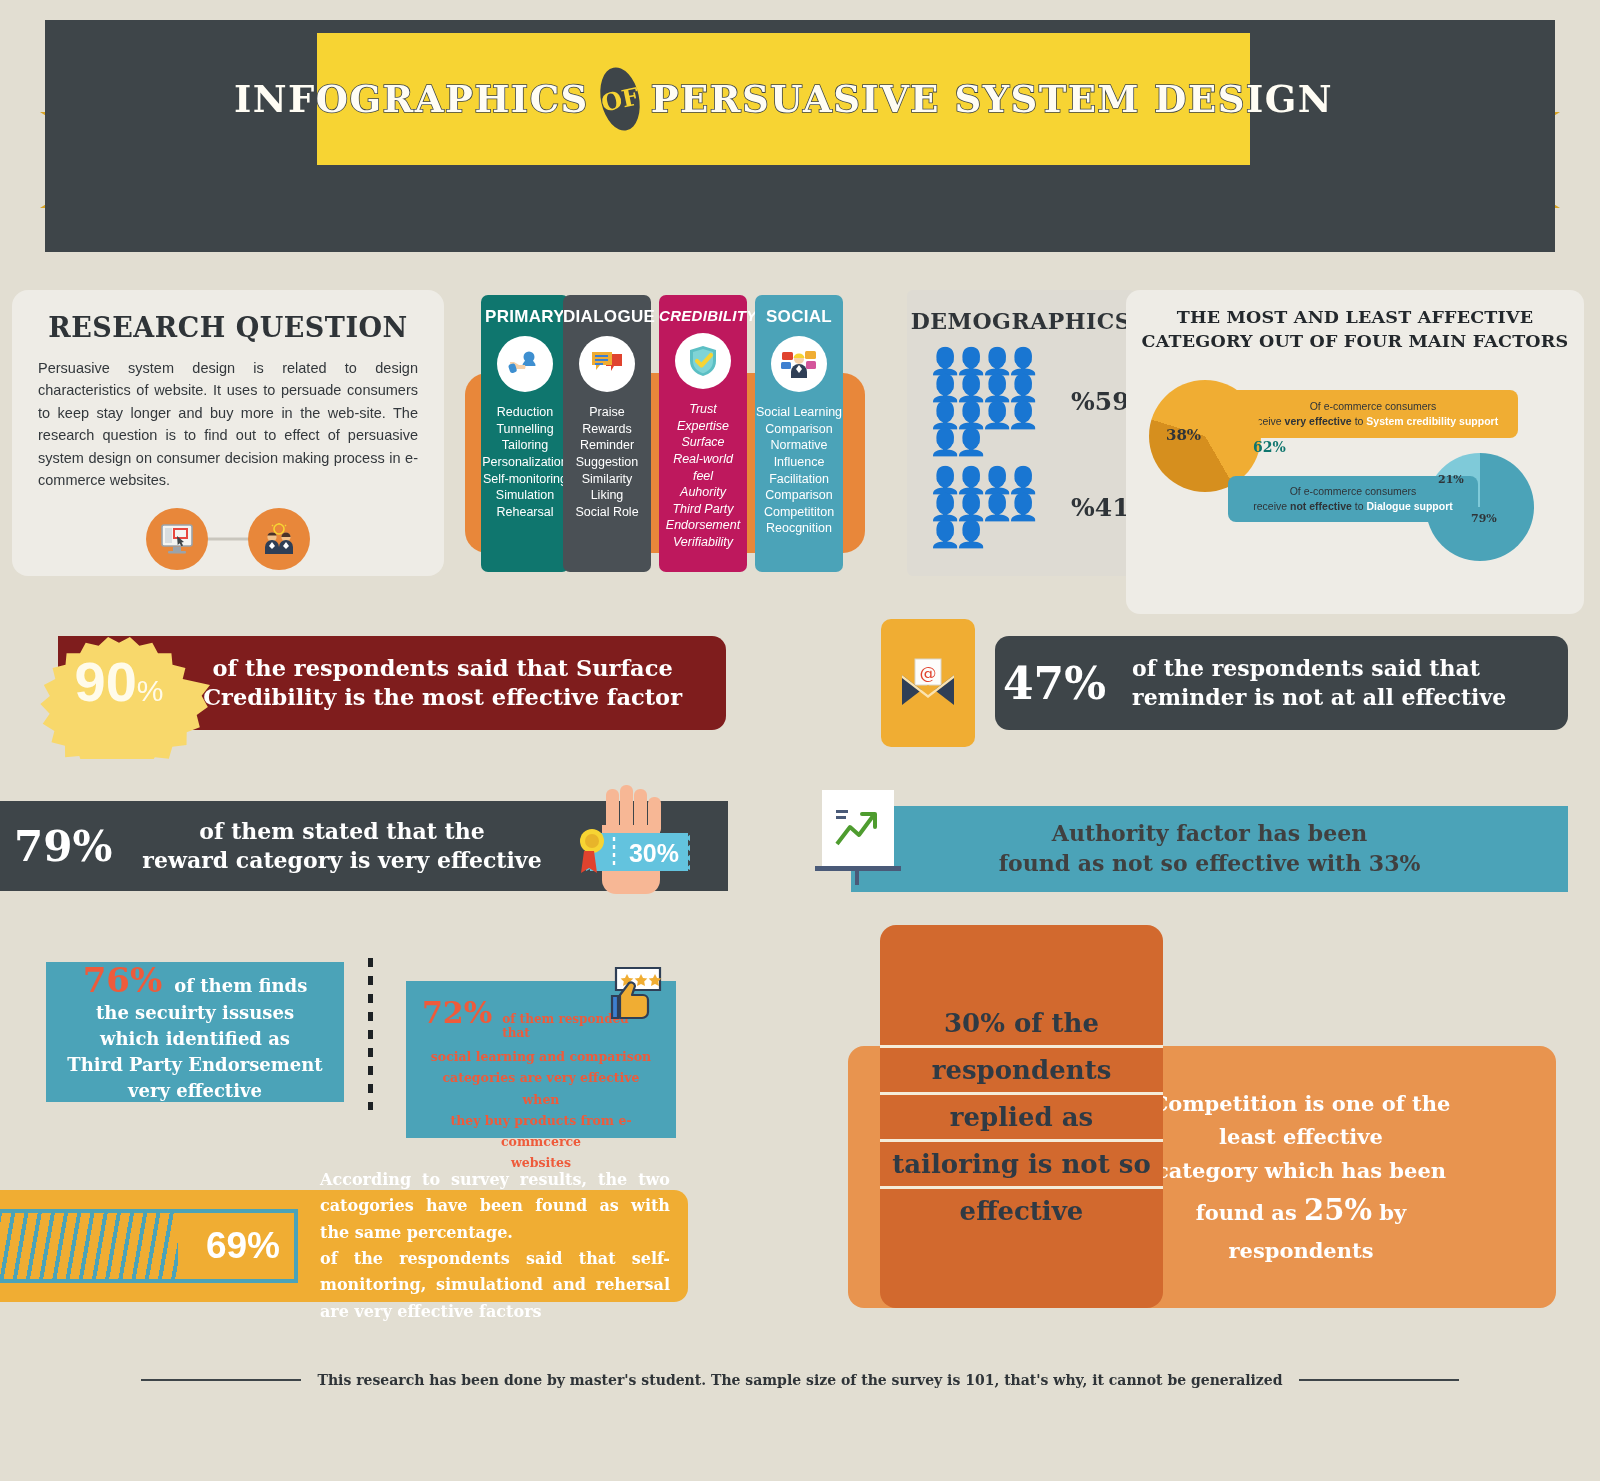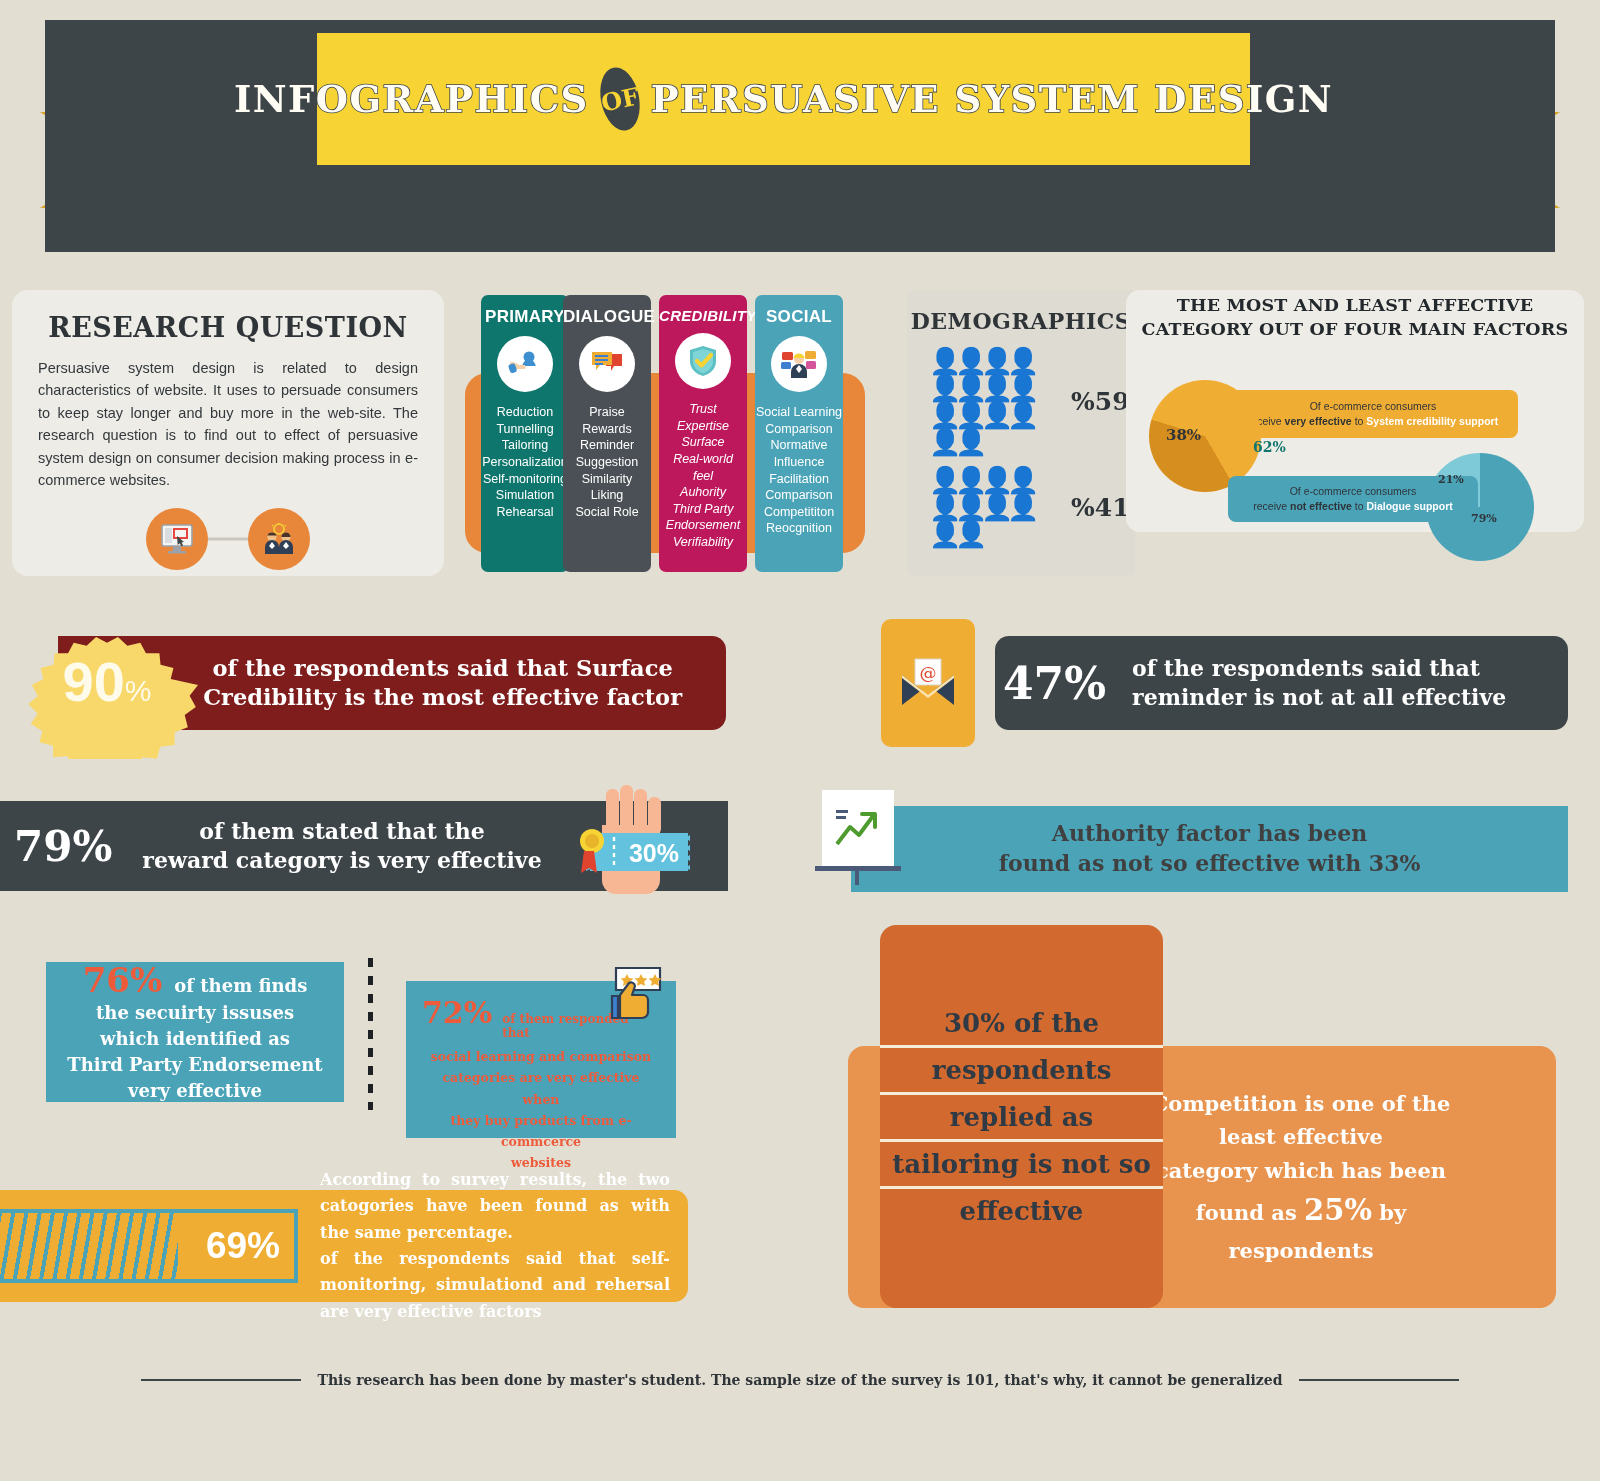--- a/index.html
+++ b/index.html
@@ -111,22 +111,22 @@
   .p-icon { font-size: 26px; line-height: 26px; width: 25px; text-align: center; }
   .p-f { color: #f0a832; }
   .p-m { color: #4a5055; }
   .demo-pct {
     font-family: "DejaVu Serif", serif; font-weight: bold;
     font-size: 25px; color: #2f3438;
   }
 
   
   #pie-panel {
-    position: absolute; left: 1126px; top: 290px; width: 458px; height: 242px;
-    background: #eeece6; border-radius: 14px; padding-top: 4px;
+    position: absolute; left: 1126px; top: 290px; width: 458px; height: 324px;
+    background: #eeece6; border-radius: 14px; padding-top: 16px;
   }
   #pie-title {
     font-family: "DejaVu Serif", serif; font-weight: bold; font-size: 17.5px;
     color: #23282c; text-align: center; line-height: 1.35; letter-spacing: .2px;
   }
   #pie-a {
     position: absolute; left: 23px; top: 90px; width: 112px; height: 112px;
     border-radius: 50%;
     background: conic-gradient(from 150deg, #d68f1e 0deg 137deg, #f0ad33 137deg 360deg);
   }
@@ -161,21 +161,21 @@
   #stat-90-bar {
     position: absolute; left: 58px; top: 636px; width: 668px; height: 94px;
     background: #7f1d1d; border-radius: 0 14px 14px 0;
     display: flex; align-items: center; justify-content: flex-end; padding-right: 44px;
   }
   #stat-90-text {
     font-family: "DejaVu Serif", serif; font-weight: bold; font-size: 22.5px;
     color: #fff; text-align: center; line-height: 1.3; white-space: pre-line;
   }
   #badge-90 {
-    position: absolute; left: 16px; top: 611px; width: 182px; height: 148px;
+    position: absolute; left: 28px; top: 611px; width: 182px; height: 148px;
     background: #f8d86b; display: flex; align-items: center; justify-content: center;
     clip-path: polygon(100% 50%,95.4% 57.2%,98.8% 64.9%,92.7% 70.3%,94.4% 78.6%,
       87.2% 82%,87.1% 90.5%,79.3% 91.7%,77.4% 99.9%,69.7% 98.8%,65.9% 106.3%,
       59.1% 103.1%,53.7% 109.5%,48.3% 104.6%,41.7% 109.3%,37.8% 102.9%,
       30.2% 105.5%,28.2% 98%,20.4% 98.8%,20.3% 91%,12.9% 88.6%,14.5% 81.1%,
       8.1% 76.1%,11.9% 69.4%,6.8% 62.8%,12% 57.4%,8.7% 50%,15% 46%,
       13.5% 38.5%,20.6% 36.3%,21.2% 28.6%,28.6% 28.6%,31.7% 21.5%,
       38.8% 23.5%,44% 17.6%,50% 21.5%,56% 17.6%,61.2% 23.5%,68.3% 21.5%,
       71.4% 28.6%,78.8% 28.6%,79.4% 36.3%,86.5% 38.5%,85% 46%);
   }

